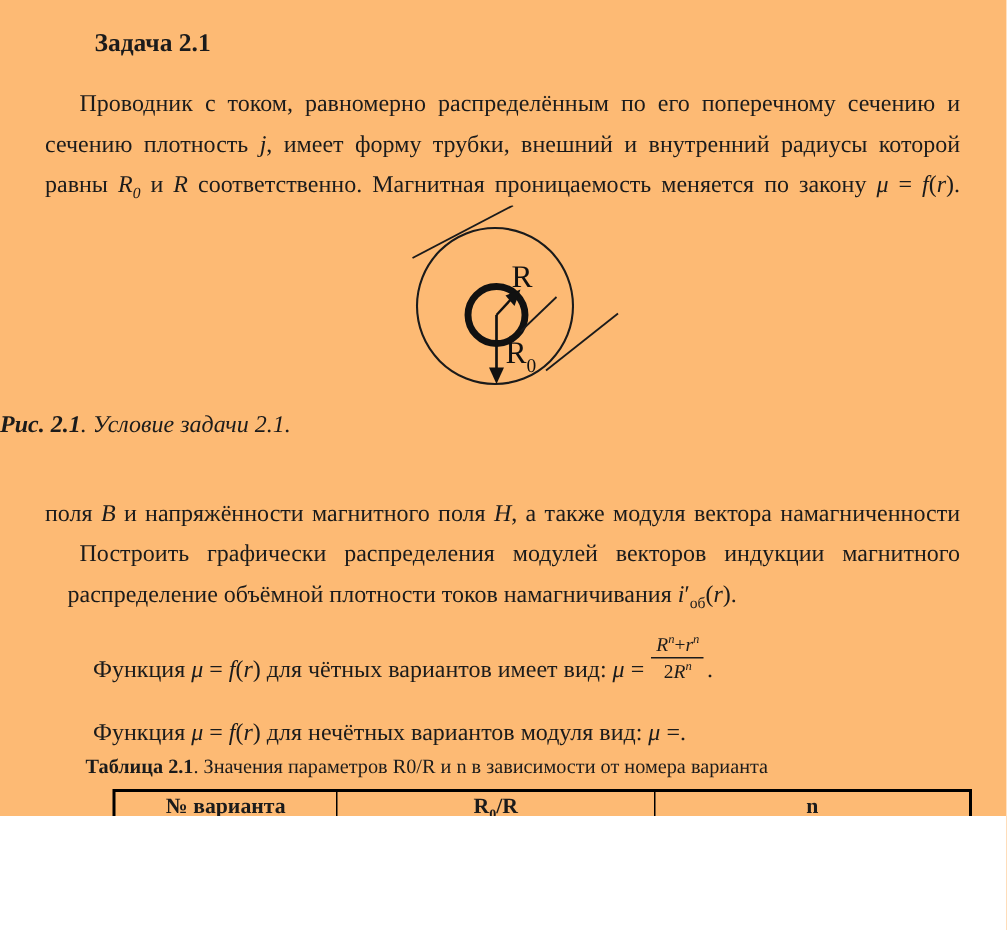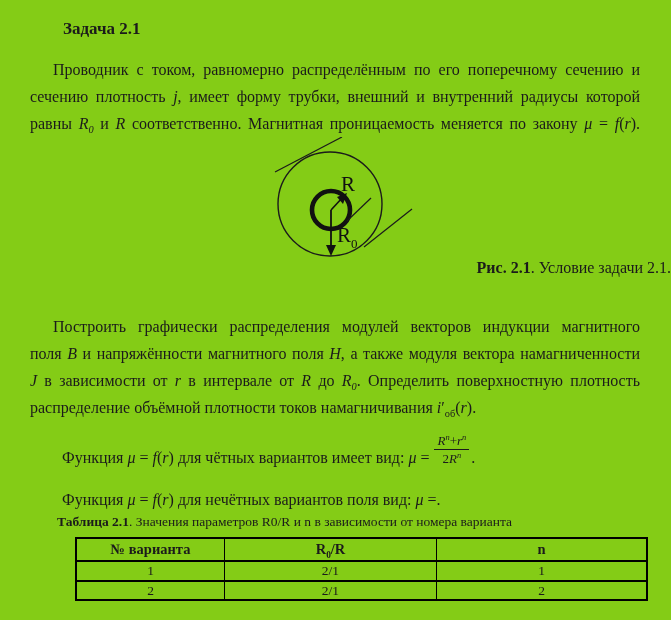--- a/index.html
+++ b/index.html
@@ -1,33 +1,33 @@
 <!DOCTYPE html>
 <html><head>
 <meta charset="utf-8">
 <style>
   html,body{margin:0;padding:0;background:#fff;}
   .page{
-    position:relative;width:671px;height:620px;overflow:hidden;
-    background:#84cc16;color:#1b1b1b;
+    position:relative;width:671px;height:544px;overflow:hidden;
+    background:#fdba74;color:#1b1b1b;
     font-family:"Liberation Serif","DejaVu Serif",serif;
   }
   .title{
     margin:18px 31px 0 30px;text-indent:33px;
     font-size:17px;font-weight:bold;line-height:22px;
   }
   .para{margin:16px 31px 0 30px;font-size:16px;}
   .para2{margin:36px 31px 0 30px;font-size:16px;}
   .pline{line-height:27px;white-space:nowrap;}
   .jline{white-space:normal;text-align:justify;text-align-last:justify;}
-  .lastline{white-space:normal;text-align:left;text-align-last:left;}
+  .lastline{white-space:normal;text-align:left;text-align-last:left;margin-left:15px;}
   .indent{text-indent:23px;}
   sup,sub{font-size:0.65em;line-height:0;}
   .fig-svg{display:block;margin:0 0 0 250px;}
-  .fig-caption{text-align:right;font-size:16px;line-height:18px;margin-top:0;}
+  .fig-caption{text-align:left;font-size:16px;line-height:18px;margin-top:16px;font-style:italic;}
   .formula{
     display:flex;align-items:flex-end;height:40px;
     margin:6px 31px 0 62px;font-size:16px;
   }
   .formula.second{margin-top:2px;}
   .frac{
     display:inline-block;vertical-align:middle;text-align:center;
     font-size:13px;line-height:1.2;margin:0 2px 0 5px;
   }
   .frac .num{display:block;padding:0 3px 1px 3px;}
@@ -71,37 +71,36 @@
     <line x1="81" y1="73" x2="81" y2="116" stroke="#111" stroke-width="1.8"></line>
     <polygon points="76,108 86,108 81,119" fill="#111"></polygon>
     <text x="91" y="54" font-size="21" fill="#111">R</text>
     <text x="87" y="105" font-size="21" fill="#111">R</text>
     <text x="101" y="111" font-size="13" fill="#111">0</text>
   </svg>
 
   <div class="fig-caption"><span style="font-weight: bold;">Рис. 2.1</span><span>. Условие задачи 2.1.</span></div>
 
   <div class="para2">
+    <div class="pline jline"><span>поля </span><span style="font-style: italic;">B</span><span> и напряжённости магнитного поля </span><span style="font-style: italic;">H</span><span>, а также модуля вектора намагниченности</span></div>
     <div class="pline jline indent"><span>Построить графически распределения модулей векторов индукции магнитного</span></div>
-    <div class="pline jline"><span>поля </span><span style="font-style: italic;">B</span><span> и напряжённости магнитного поля </span><span style="font-style: italic;">H</span><span>, а также модуля вектора намагниченности</span></div>
-    <div class="pline jline"><span style="font-style: italic;">J</span><span> в зависимости от </span><span style="font-style: italic;">r</span><span> в интервале от </span><span style="font-style: italic;">R</span><span> до </span><span style="font-style: italic;">R</span><sub style="font-style: italic;">0</sub><span>. Определить поверхностную плотность</span></div>
     <div class="pline lastline"><span>распределение объёмной плотности токов намагничивания </span><span style="font-style: italic;">i</span><span>′</span><sub>об</sub><span>(</span><span style="font-style: italic;">r</span><span>).</span></div>
   </div>
 
   <div class="formula">
     <span><span>Функция </span><span style="font-style: italic;">μ</span><span> = </span><span style="font-style: italic;">f</span><span>(</span><span style="font-style: italic;">r</span><span>) для чётных вариантов имеет вид: </span><span style="font-style: italic;">μ</span><span> =</span></span>
     <span class="frac">
       <span class="num"><span style="font-style: italic;">R</span><sup style="font-style: italic;">n</sup><span>+</span><span style="font-style: italic;">r</span><sup style="font-style: italic;">n</sup></span>
       <span class="den"><span>2</span><span style="font-style: italic;">R</span><sup style="font-style: italic;">n</sup></span>
     </span>
     <span>.</span>
   </div>
 
   <div class="formula second">
-    <span><span>Функция </span><span style="font-style: italic;">μ</span><span> = </span><span style="font-style: italic;">f</span><span>(</span><span style="font-style: italic;">r</span><span>) для нечётных вариантов поля вид:  </span><span style="font-style: italic;">μ</span><span> =</span></span>
+    <span><span>Функция </span><span style="font-style: italic;">μ</span><span> = </span><span style="font-style: italic;">f</span><span>(</span><span style="font-style: italic;">r</span><span>) для нечётных вариантов модуля вид:  </span><span style="font-style: italic;">μ</span><span> =</span></span>
     <span>.</span>
   </div>
 
   <div class="tbl-caption"><span style="font-weight: bold;">Таблица 2.1</span><span>. Значения параметров R0/R и n в зависимости от номера варианта</span></div>
 
   <table class="vartable">
     <thead>
       <tr>
         <th class="col1"><span style="font-weight: bold;">№ варианта</span></th>
         <th class="col2"><span style="font-weight: bold;">R</span><sub style="font-weight: bold;">0</sub><span style="font-weight: bold;">/R</span></th>

